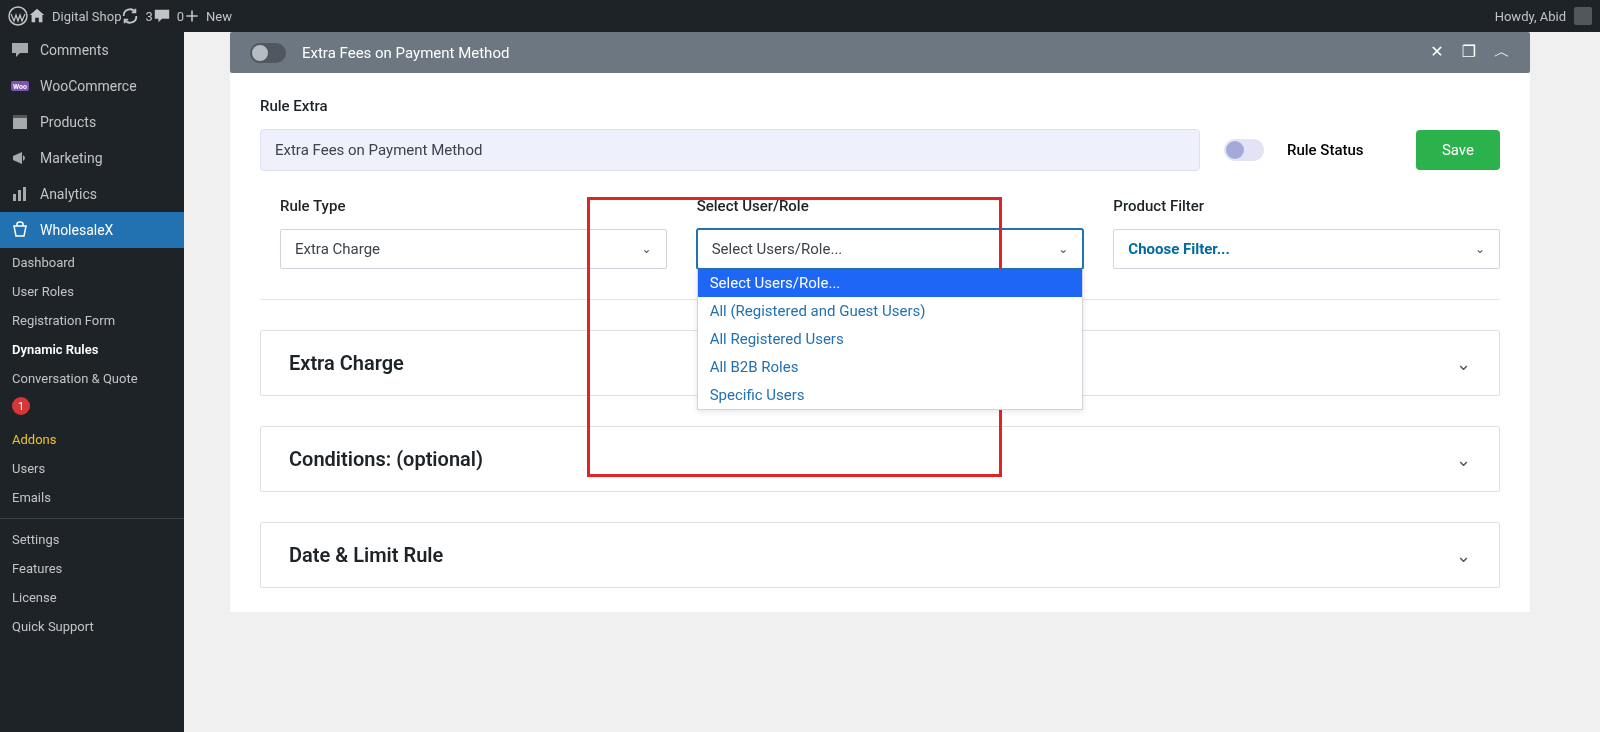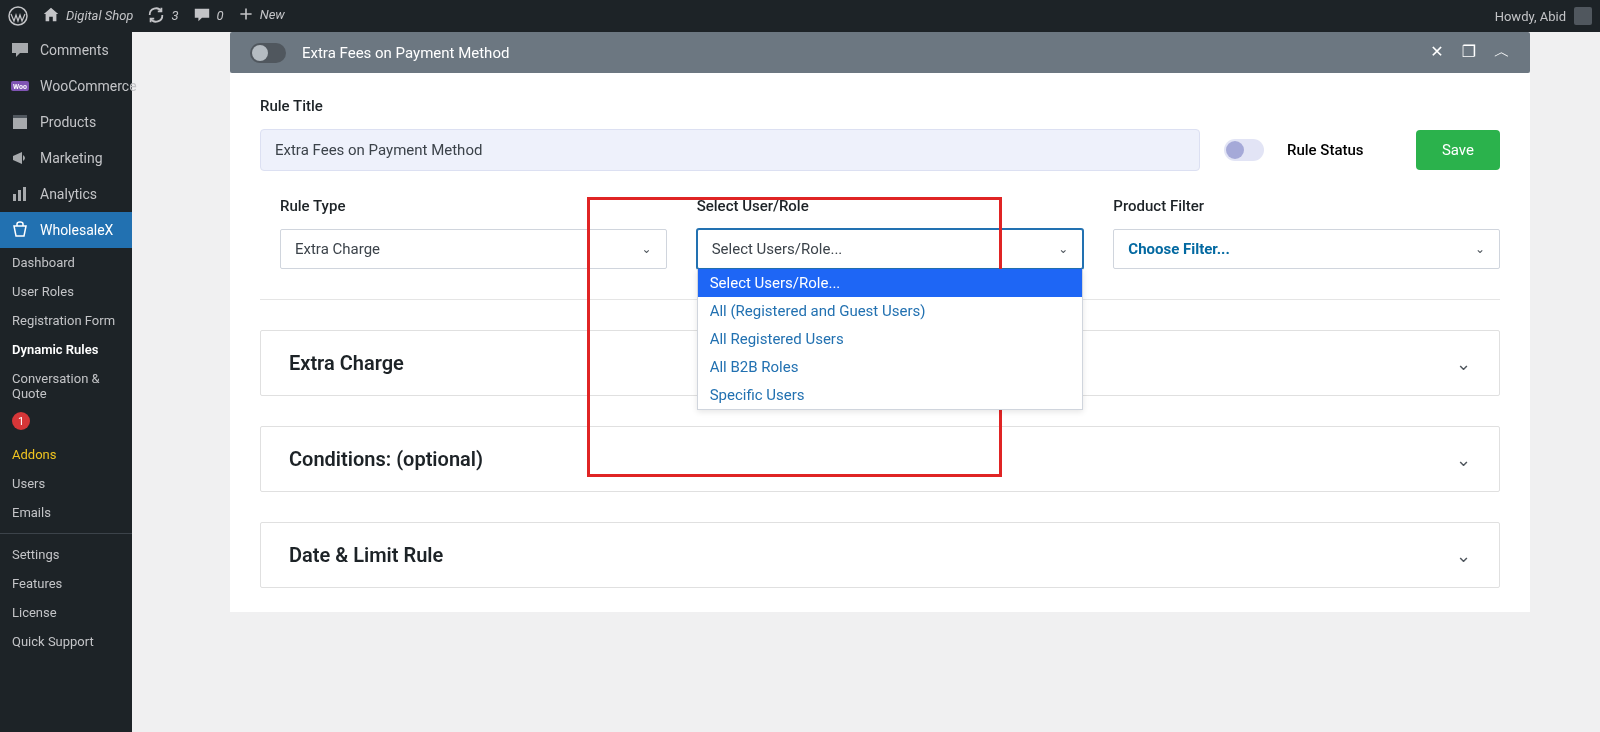--- a/index.html
+++ b/index.html
@@ -1,26 +1,26 @@
 <!DOCTYPE html>
 <html><head>
 <meta charset="utf-8">
 <style>
 * { margin: 0; padding: 0; box-sizing: border-box; font-family: -apple-system, BlinkMacSystemFont, "Segoe UI", Roboto, sans-serif; }
 body { background: #f0f0f1; width: 1600px; height: 732px; overflow: hidden; position: relative; }
 
 
 .adminbar { background: #1d2327; color: #c3c4c7; height: 32px; display: flex; align-items: center; padding: 0 8px; font-size: 13px; }
-.adminbar .left { display: flex; align-items: flex-start; gap: 14px; flex: 1; font-style: italic; }
+.adminbar .left { display: flex; align-items: center; flex: 1; }
 .adminbar .item { display: flex; align-items: center; gap: 6px; cursor: pointer; }
 .adminbar .right { display: flex; align-items: center; gap: 8px; }
 .avatar { width: 18px; height: 18px; background: #50575e; border-radius: 2px; }
 
 
-.sidebar { position: absolute; top: 32px; left: 0; width: 132px; background: #1d2327; height: calc(100% - 32px); color: #c3c4c7; font-size: 14px; }
+.sidebar { position: absolute; top: 32px; left: 0; width: 184px; background: #1d2327; height: calc(100% - 32px); color: #c3c4c7; font-size: 14px; }
 .sidebar .menu-item { display: flex; align-items: center; gap: 10px; padding: 8px 10px; cursor: pointer; }
 .sidebar .menu-item.active { background: #2271b1; color: #fff; position: relative; }
 .sidebar .menu-item.active::after { content: ""; position: absolute; right: -8px; top: 50%; transform: translateY(-50%); border: 8px solid transparent; border-right-color: #f0f0f1; }
 .sidebar .icon { width: 20px; height: 20px; display: flex; align-items: center; justify-content: center; fill: #a7aaad; color: #a7aaad; }
 .sidebar .menu-item.active .icon { fill: #fff; color: #fff; }
 .submenu { background: #1d2327; }
 .submenu .sub-item { padding: 7px 12px; font-size: 13px; cursor: pointer; color: #c3c4c7; }
 .submenu .sub-item.strong { font-weight: 600; color: #fff; }
 .submenu .sub-item.yellow { color: #f0c420; }
 .submenu .badge { background: #d63638; color: #fff; border-radius: 9px; width: 18px; height: 18px; display: inline-flex; align-items: center; justify-content: center; font-size: 11px; margin-top: 4px; margin-left: 12px; }
@@ -191,21 +191,21 @@
     <div class="title">Extra Fees on Payment Method</div>
     <div class="actions">
       <span>✕</span>
       <span>❐</span>
       <span>︿</span>
     </div>
   </div>
 
   <div class="panel">
 
-    <div class="field-label">Rule Title</div>
+    <div class="field-label">Rule Extra</div>
     <div class="rule-title-row">
       <div class="rule-title-input">Extra Fees on Payment Method</div>
       <div class="status-wrap">
         <div class="status-toggle"></div>
         <span style="font-size:15px;font-weight:500;">Rule Status</span>
       </div>
       <button class="save-btn">Save</button>
     </div>
 
     <div class="three-col">

